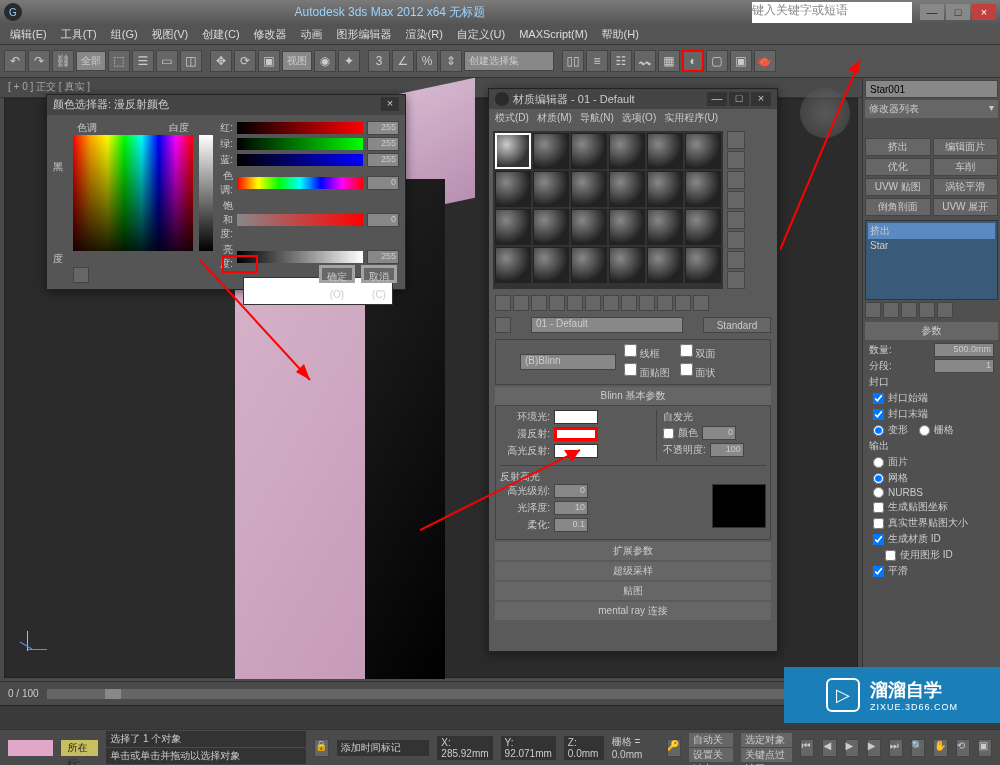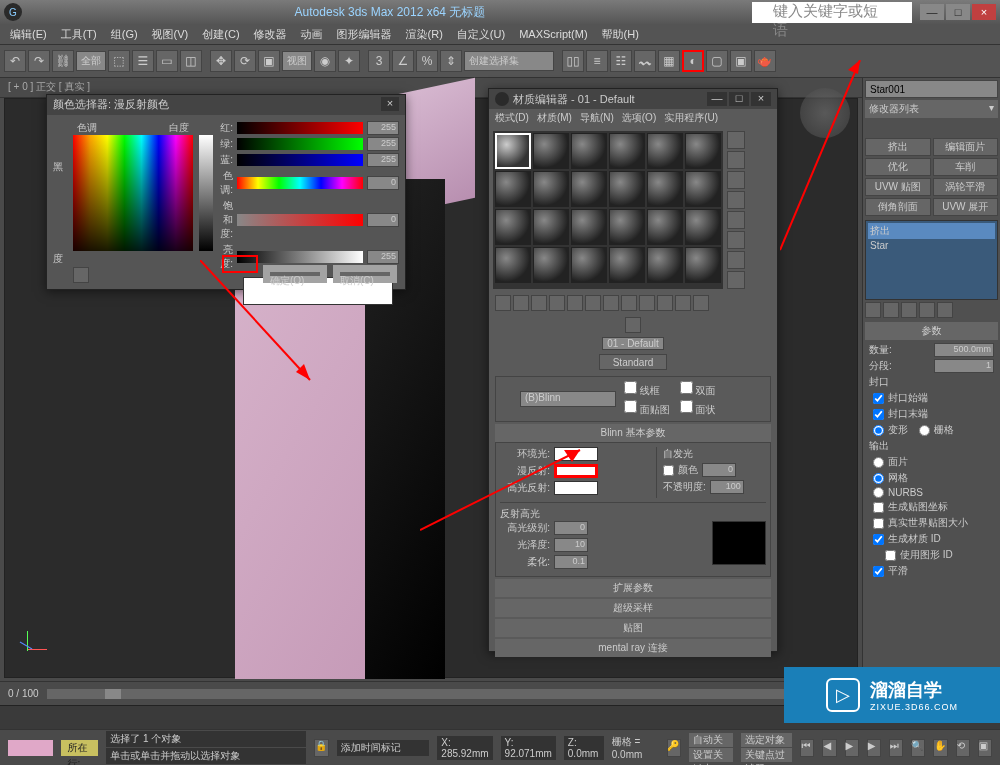--- a/index.html
+++ b/index.html
@@ -2,21 +2,21 @@
 <html><head>
 <meta charset="utf-8">
 <style>
 * { margin: 0; padding: 0; box-sizing: border-box; font-family: "Microsoft YaHei", Arial, sans-serif; }
 body { background: #4a4a4a; width: 1000px; height: 765px; position: relative; overflow: hidden; color: #ccc; font-size: 11px; }
 
 
 .titlebar { height: 24px; background: linear-gradient(#7a7a7a,#555); display: flex; align-items: center; padding: 0 4px; }
 .titlebar .logo { width: 18px; height: 18px; background: #2a2a2a; border-radius: 50%; margin-right: 6px; display: flex; align-items: center; justify-content: center; color: #8cf; font-size: 10px; }
 .titlebar .title { flex: 1; text-align: center; color: #9bd4ff; font-size: 12px; }
-.titlebar .search { width: 160px; height: 21px; background: #fff; margin-right: 8px; font-size: 15px; color: #888; padding: 0 21px; }
+.titlebar .search { width: 160px; height: 21px; background: #fff; margin-right: 8px; font-size: 12px; color: #888; padding: 0 0; }
 .titlebar .winbtns { display: flex; gap: 2px; }
 .titlebar .winbtns div { width: 24px; height: 16px; background: #888; display: flex; align-items: center; justify-content: center; color: #222; }
 .titlebar .winbtns .close { background: #c04040; color: #fff; }
 
 
 .menubar { height: 20px; background: #545454; display: flex; align-items: center; padding: 0 4px; gap: 2px; }
 .menubar span { padding: 2px 6px; color: #ddd; font-size: 11px; }
 
 
 .toolbar { height: 34px; background: #545454; border-top: 1px solid #333; border-bottom: 1px solid #333; display: flex; align-items: center; padding: 0 4px; gap: 2px; }
@@ -69,39 +69,39 @@
 .colorpicker .spectrum { width: 120px; height: 116px; background: linear-gradient(to right, red,orange,yellow,lime,cyan,blue,magenta,red); position: relative; }
 .colorpicker .spectrum::after { content:""; position:absolute; inset:0; background: linear-gradient(to bottom, rgba(255,255,255,0), rgba(0,0,0,0.9)); }
 .colorpicker .valstrip { width: 14px; height: 116px; background: linear-gradient(#fff,#000); margin-top: 14px; }
 .colorpicker .sliders { flex: 1; }
 .colorpicker .srow { display: flex; align-items: center; gap: 4px; margin-bottom: 2px; font-size: 10px; }
 .colorpicker .srow .sl { width: 14px; text-align: right; }
 .colorpicker .srow .bar { flex: 1; height: 12px; }
 .colorpicker .srow .val { width: 32px; height: 14px; background: #888; border: 1px solid #444; font-size: 9px; padding: 0 2px; text-align: right; }
 .colorpicker .swatch { width: 150px; height: 28px; background: #fff; border: 1px solid #333; margin: 6px 0 0 24px; }
 .colorpicker .btns { position: absolute; bottom: 6px; right: 8px; display: flex; gap: 6px; }
-.colorpicker .btns div { width: 64px; height: 18px; background: #666; border: 7px solid #a3a3a3; text-align: left; font-size: 10px; line-height: 18px; }
+.colorpicker .btns div { width: 36px; height: 18px; background: #666; border: 3px solid #a3a3a3; text-align: center; font-size: 10px; line-height: 18px; }
 .colorpicker .reset { position: absolute; bottom: 6px; left: 26px; width: 16px; height: 16px; background: #666; border: 1px solid #444; }
 .colorpicker .marker { position: absolute; left: 175px; top: 160px; width: 36px; height: 18px; border: 2px solid #ff0000; }
 
 
 .mateditor { position: absolute; left: 488px; top: 88px; width: 290px; height: 564px; background: #5a5a5a; border: 1px solid #222; box-shadow: 0 2px 10px rgba(0,0,0,0.5); }
 .mateditor .dlgtitle { height: 20px; background: #444; padding: 2px 6px; font-size: 11px; display: flex; align-items: center; }
 .mateditor .dlgtitle .wtxt { flex: 1; }
 .mateditor .dlgtitle .wbtn { width: 20px; height: 14px; background: #333; margin-left: 2px; text-align: center; }
 .mateditor .dlgmenu { height: 18px; padding: 2px 6px; font-size: 10px; display: flex; gap: 8px; }
 .mateditor .slots-wrap { display: flex; padding: 4px; }
 .mateditor .slots { display: grid; grid-template-columns: repeat(6,36px); grid-template-rows: repeat(4,36px); gap: 2px; background: #333; padding: 2px; }
 .mateditor .slot { background: radial-gradient(circle at 30% 30%, #888, #222 70%); border: 1px solid #222; }
 .mateditor .slot.sel { border: 2px solid #fff; background: radial-gradient(circle at 30% 30%, #ccc, #333 70%); }
 .mateditor .sidetools { width: 20px; display: flex; flex-direction: column; gap: 2px; margin-left: 4px; }
 .mateditor .sidetools div { width: 18px; height: 18px; background: #666; border: 1px solid #444; }
 .mateditor .mtoolbar { display: flex; gap: 2px; padding: 2px 6px; flex-wrap: wrap; }
 .mateditor .mtoolbar div { width: 16px; height: 16px; background: #666; border: 1px solid #444; }
-.mateditor .namebar { display: flex; padding: 4px 6px; gap: 4px; align-items: center; flex-direction: column; }
+.mateditor .namebar { display: flex; padding: 4px 6px; gap: 20px; align-items: center; }
 .mateditor .namebar .nm { flex: 1; height: 16px; background: #888; border: 1px solid #444; font-size: 10px; padding: 0 4px; }
 .mateditor .namebar .std { width: 68px; height: 16px; background: #666; border: 1px solid #444; font-size: 10px; text-align: center; line-height: 16px; }
 .mateditor .rollout { margin: 2px 6px; }
 .mateditor .rollhead { background: #666; text-align: center; padding: 2px; font-size: 10px; }
 .mateditor .rollbody { border: 1px solid #444; padding: 4px; font-size: 10px; }
 .mateditor .row { display: flex; align-items: center; gap: 4px; margin-bottom: 3px; }
 .mateditor .row .lbl { width: 50px; text-align: right; }
 .mateditor .row .sw { width: 44px; height: 14px; border: 1px solid #333; }
 .mateditor .row .spin { width: 34px; height: 14px; background: #888; border: 1px solid #444; font-size: 9px; text-align: right; padding: 0 2px; }
 .mateditor .row .chk { width: 11px; height: 11px; }

